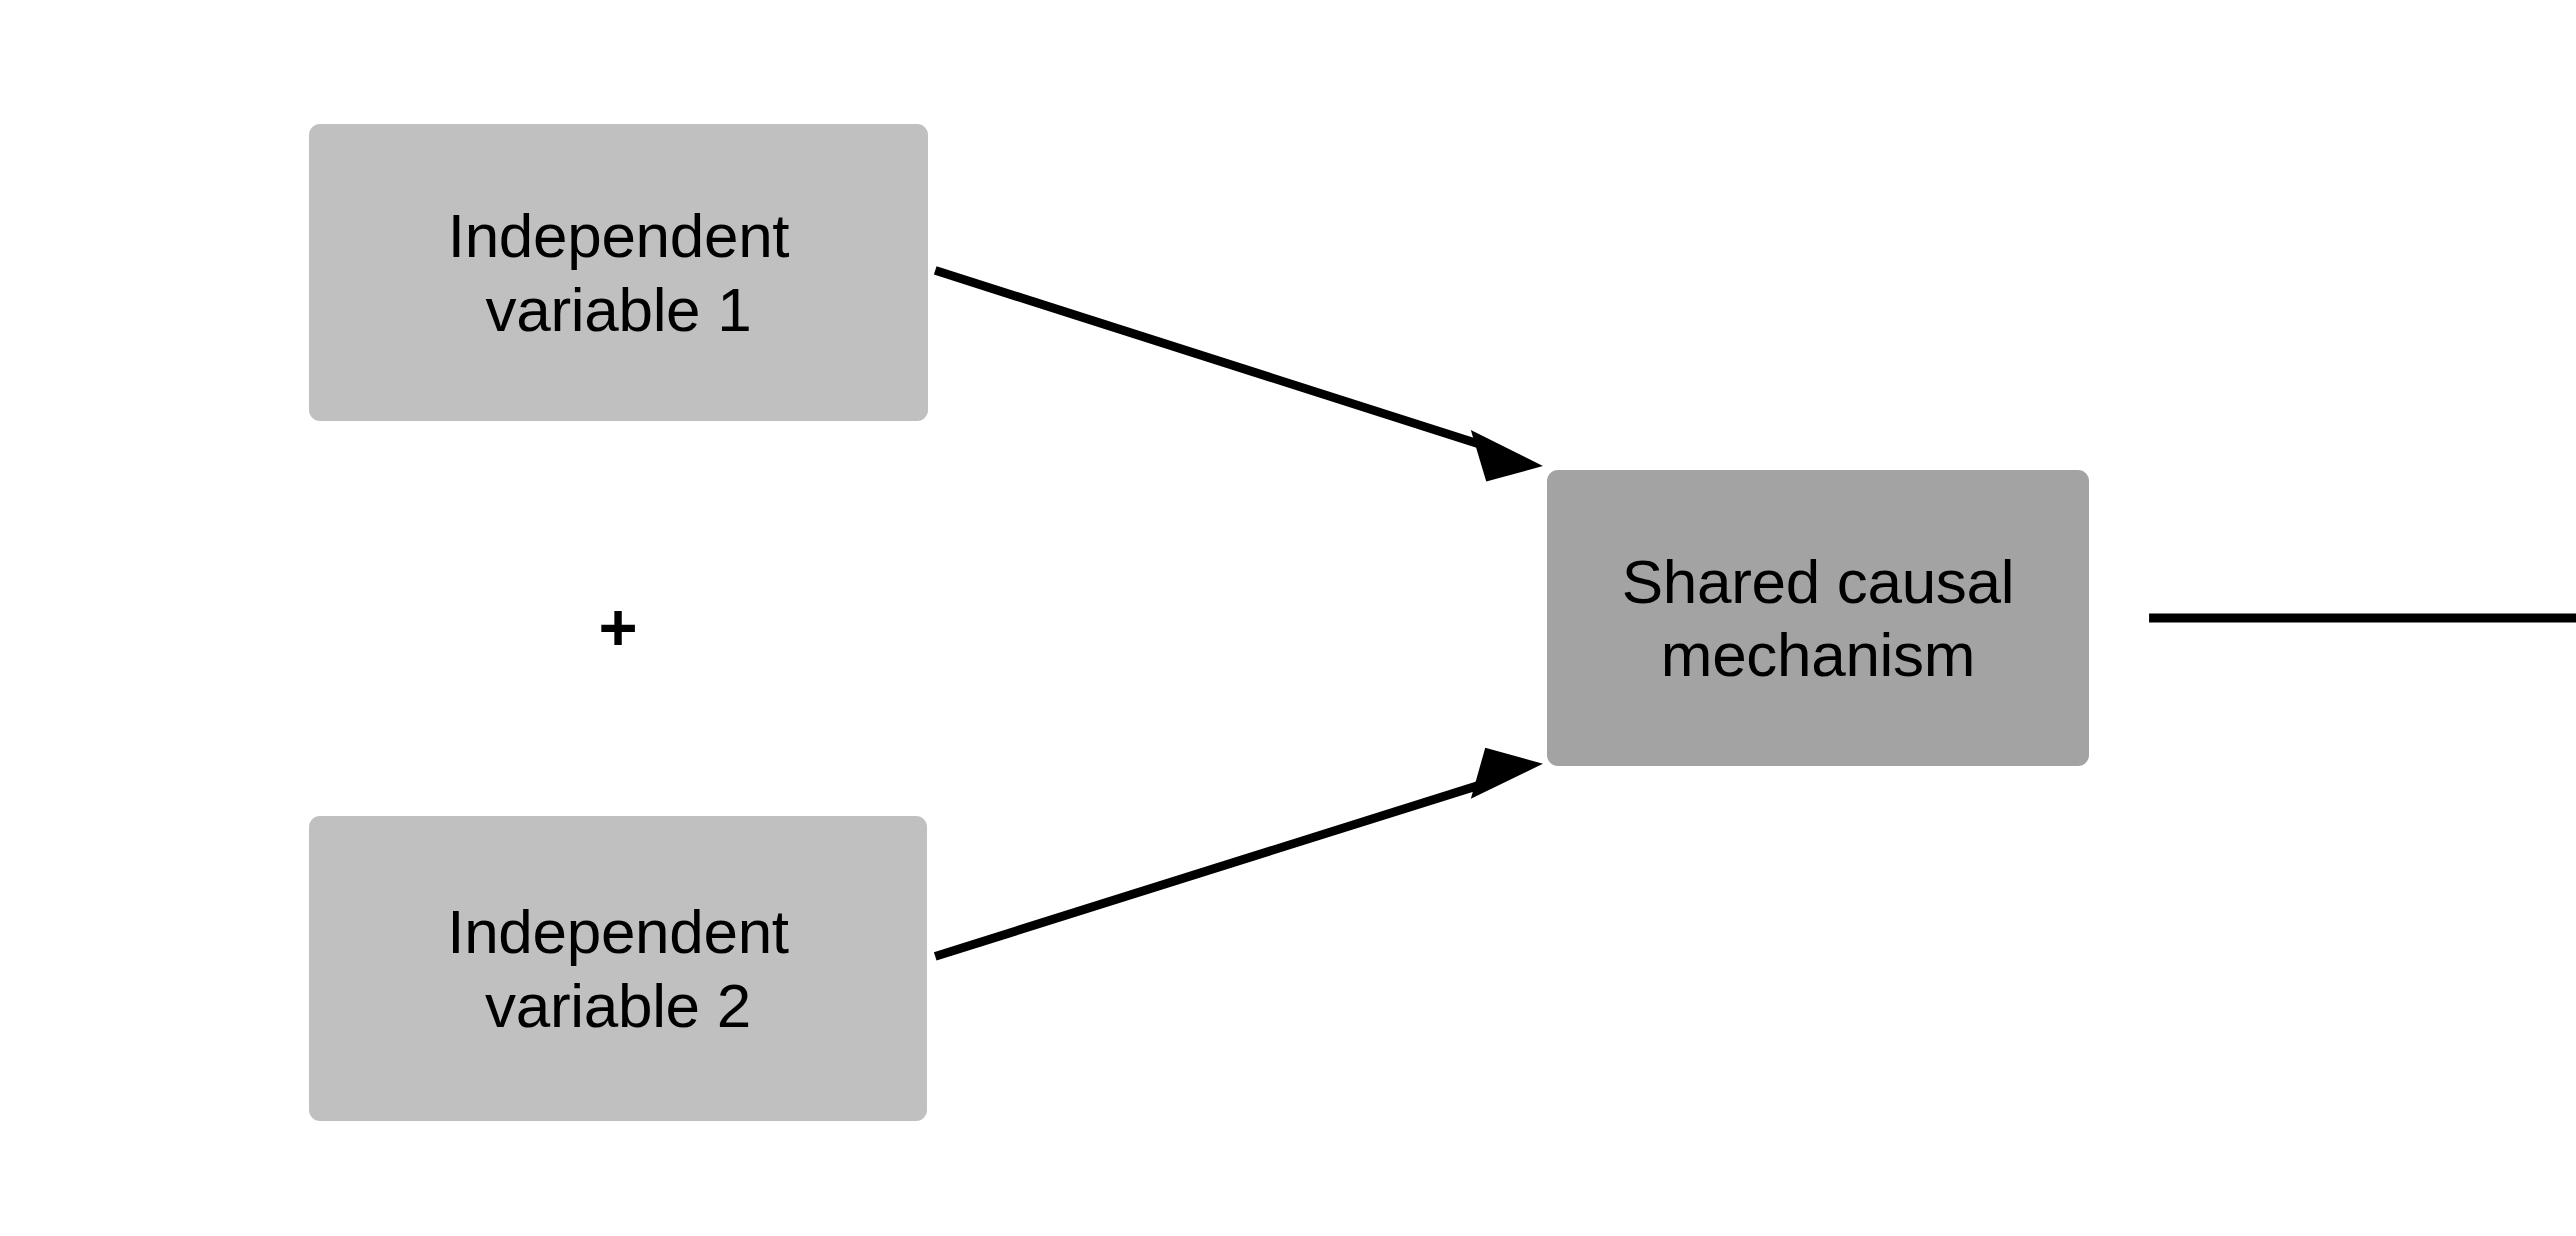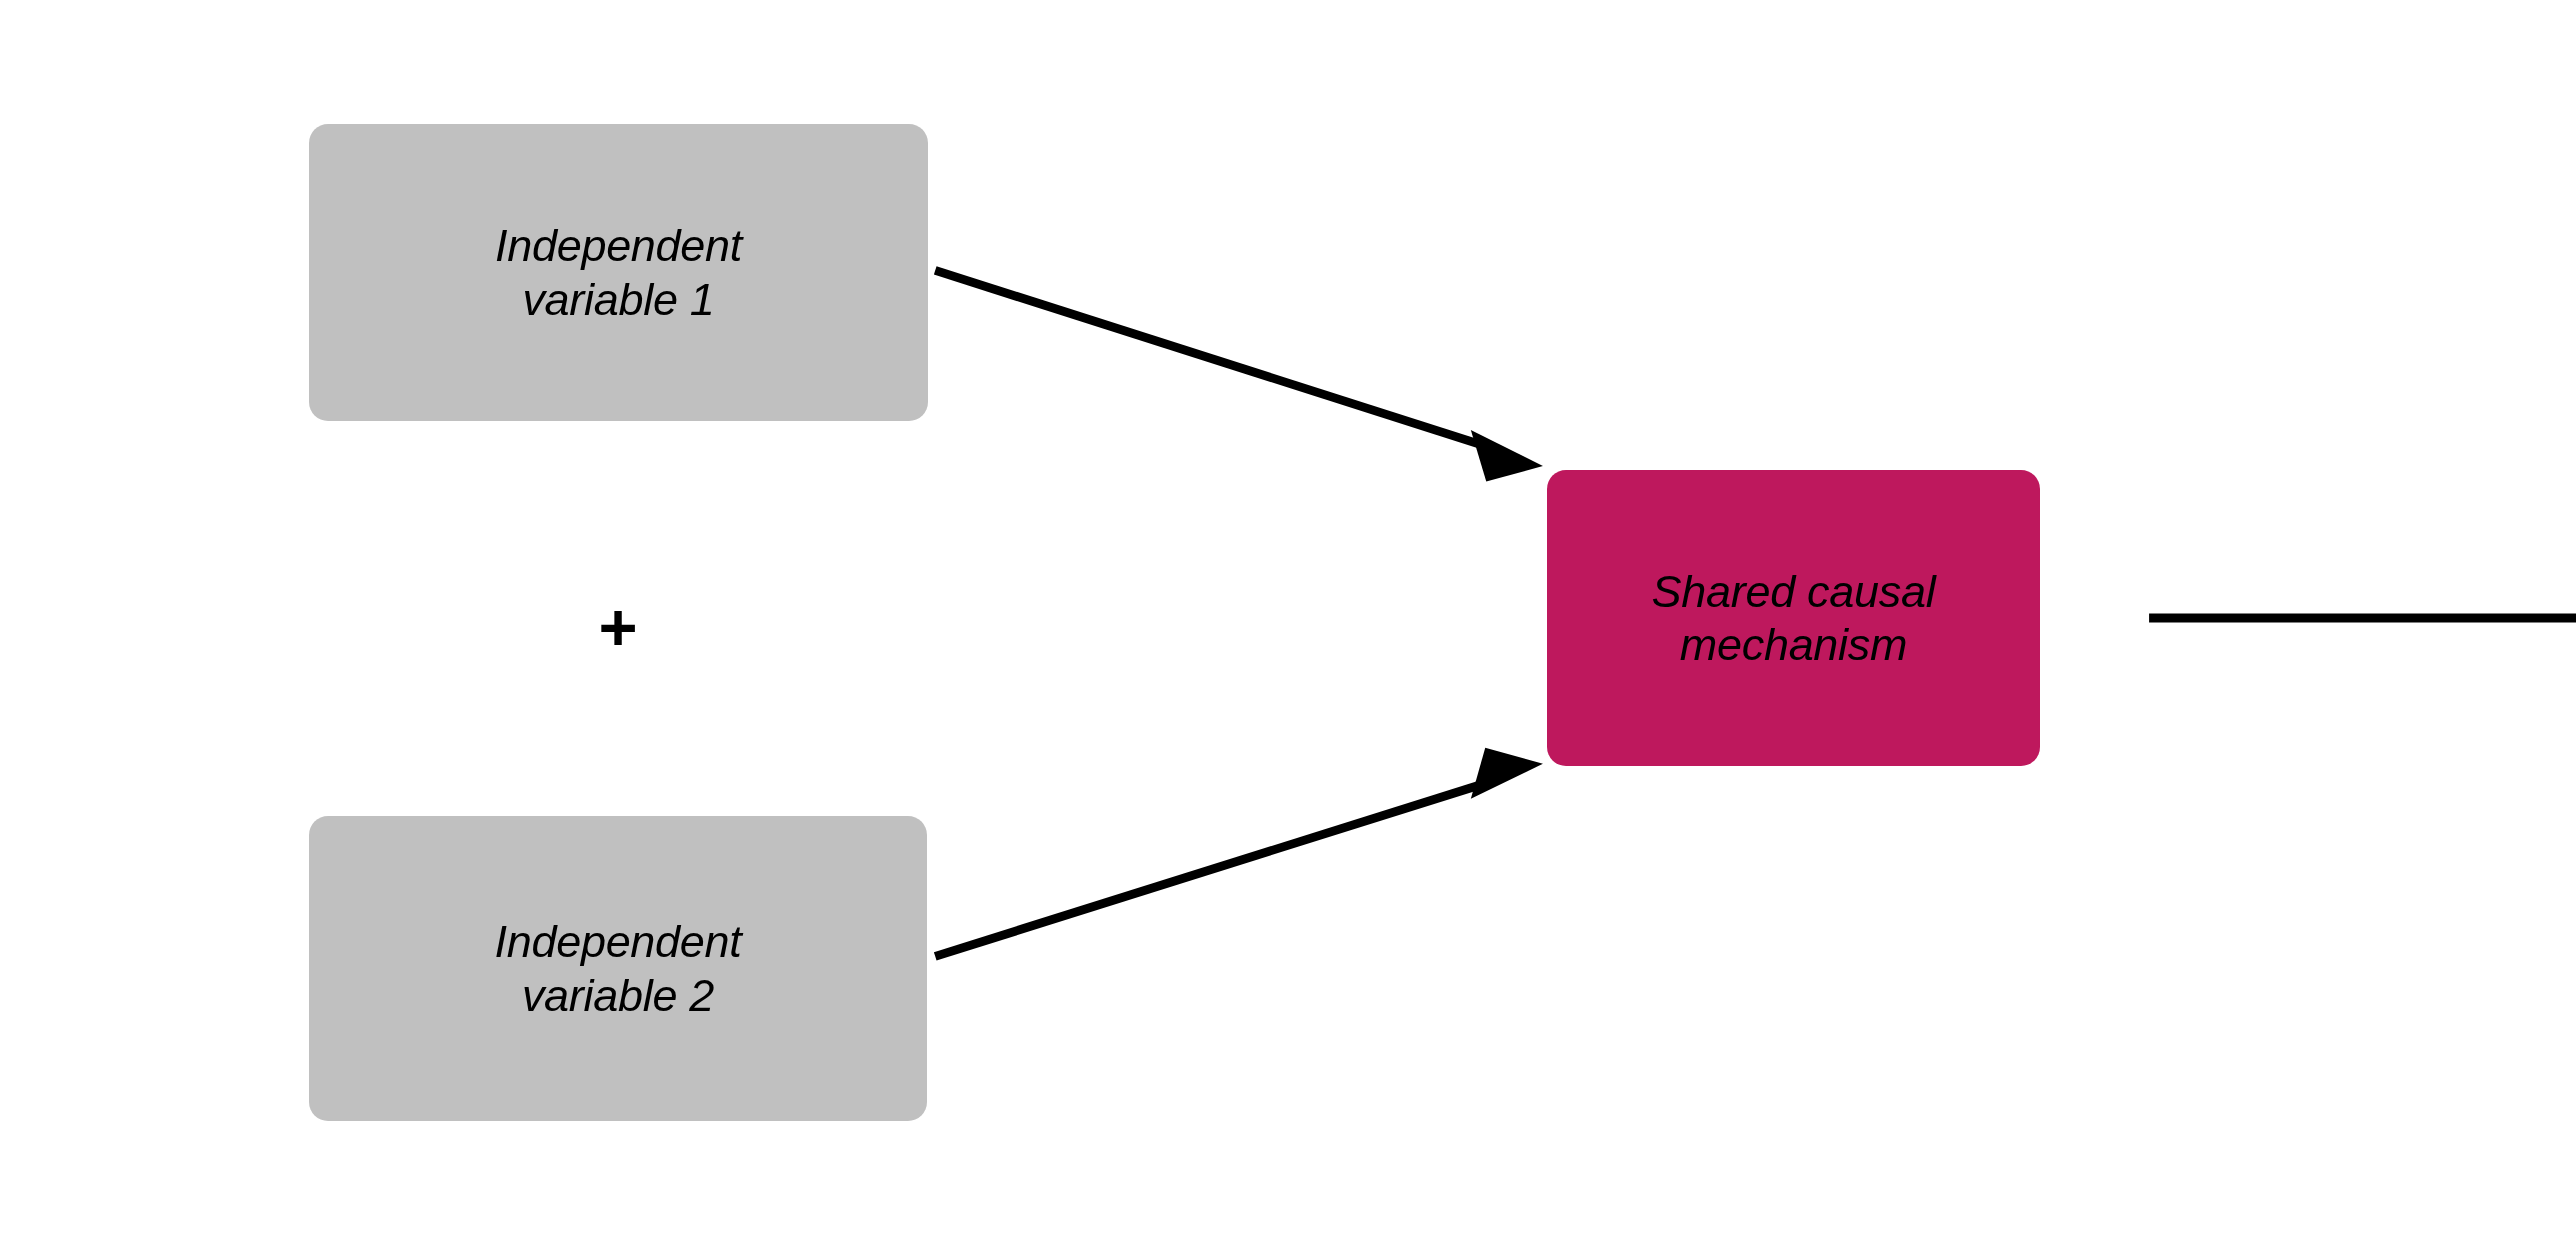--- a/index.html
+++ b/index.html
@@ -14,54 +14,53 @@
   #canvas {
     position: relative;
     width: 3709px;
     height: 1236px;
     background: #ffffff;
     overflow: hidden;
   }
   .node {
     position: absolute;
     box-sizing: border-box;
-    border-radius: 19px;
+    border-radius: 11px;
     display: flex;
     align-items: center;
     justify-content: center;
     text-align: center;
     color: #000000;
-    font-size: 45px;
+    font-size: 62px;
     line-height: 1.18;
     font-weight: 400;
     letter-spacing: -0.3px;
     white-space: pre-line;
     user-select: none;
-    font-style: italic;
   }
   #node-iv1 {
     left: 309px;
     top: 124px;
     width: 619px;
     height: 297px;
     background: #c0c0c0;
   }
   #node-iv2 {
     left: 309px;
     top: 816px;
     width: 618px;
     height: 305px;
     background: #c0c0c0;
   }
   #node-mech {
     left: 1547px;
     top: 470px;
-    width: 493px;
+    width: 542px;
     height: 296px;
-    background: #be185d;
+    background: #a3a3a3;
   }
   #plus-sign {
     position: absolute;
     left: 577px;
     top: 582px;
     width: 82px;
     height: 88px;
     display: flex;
     align-items: center;
     justify-content: center;

